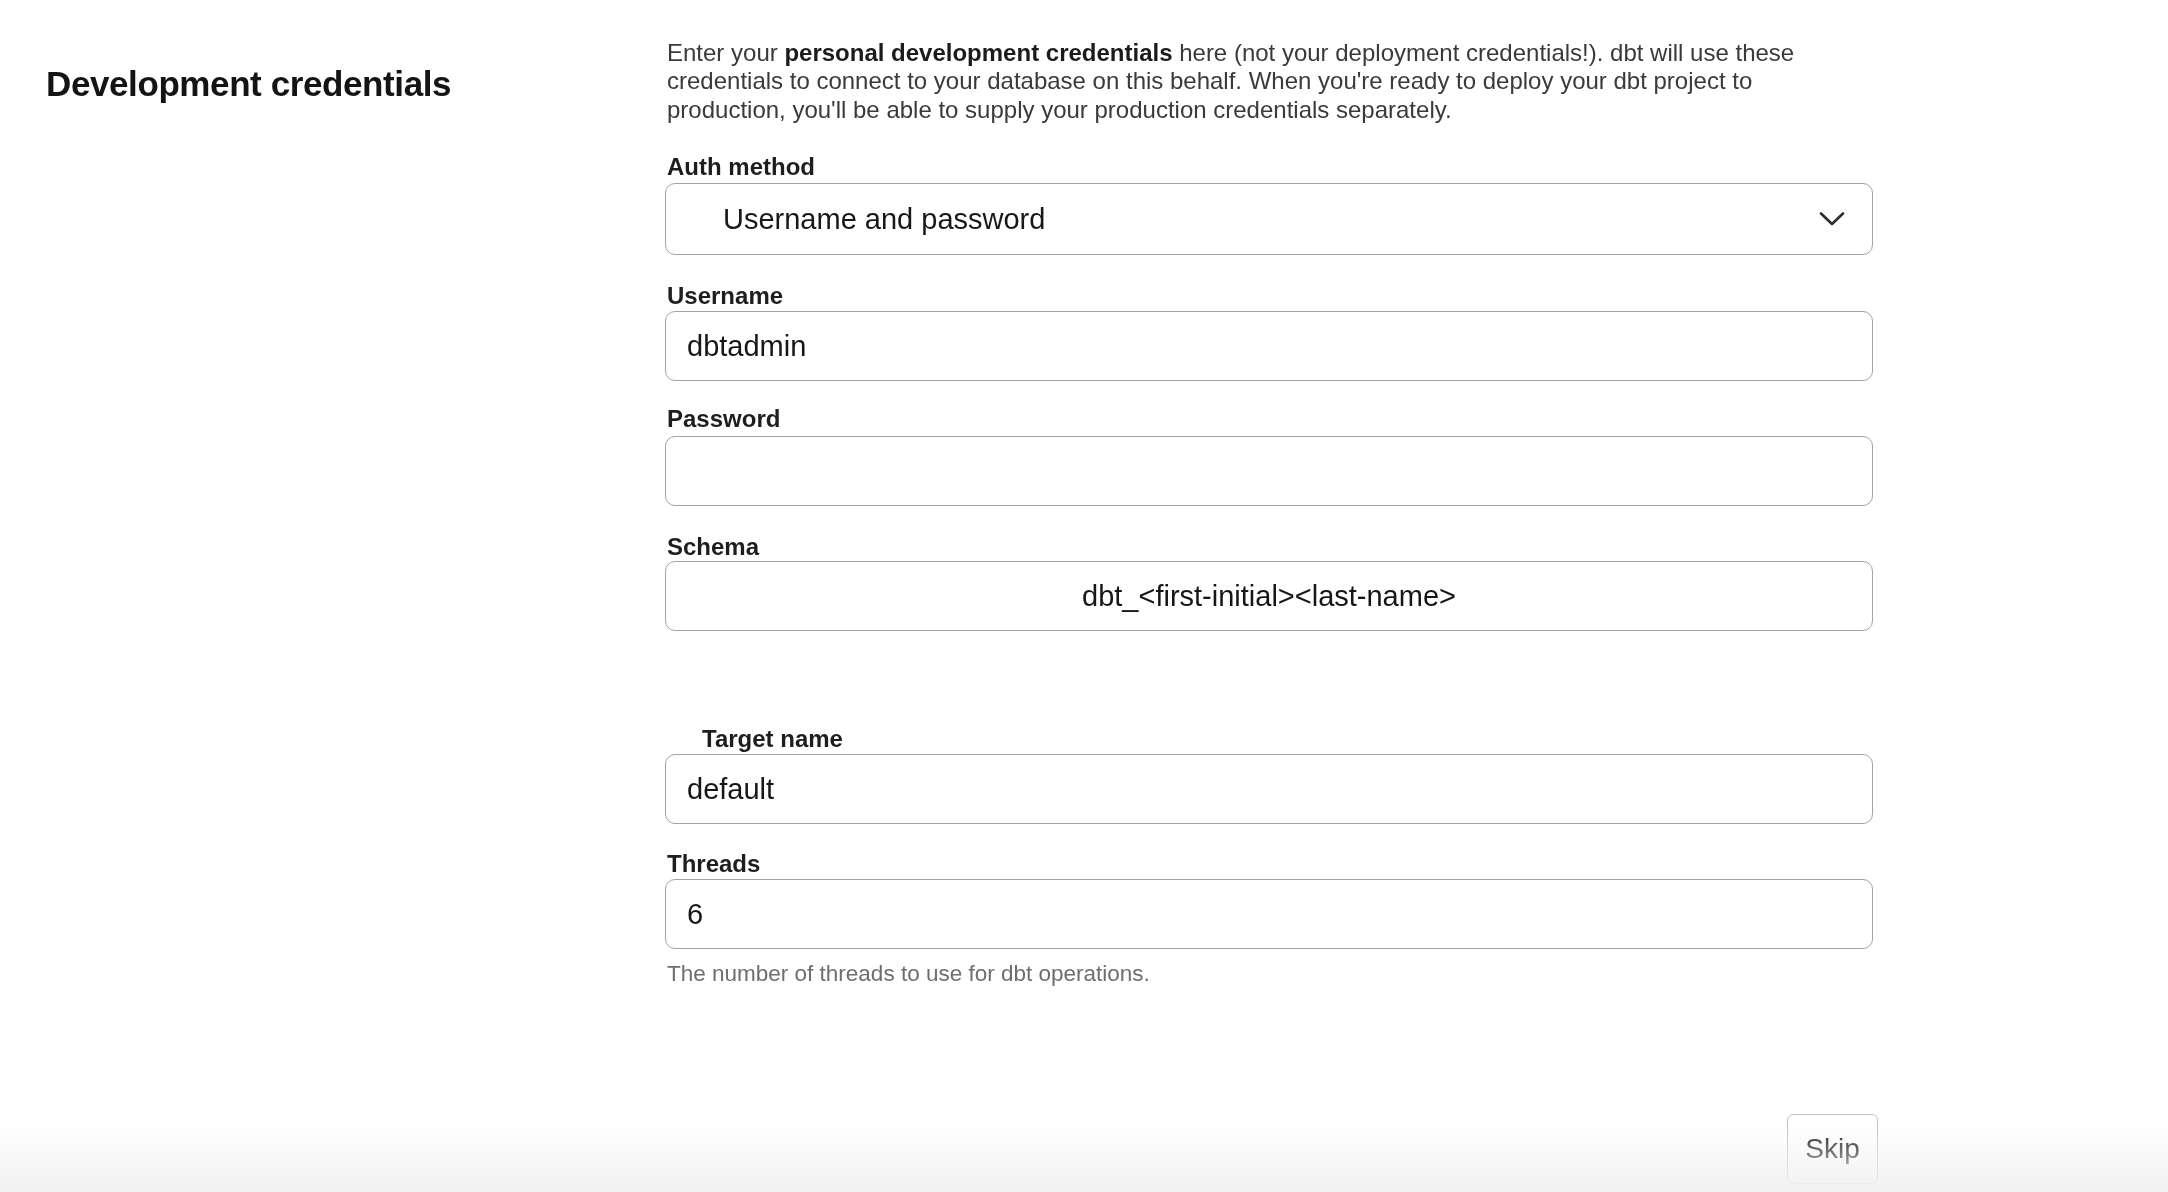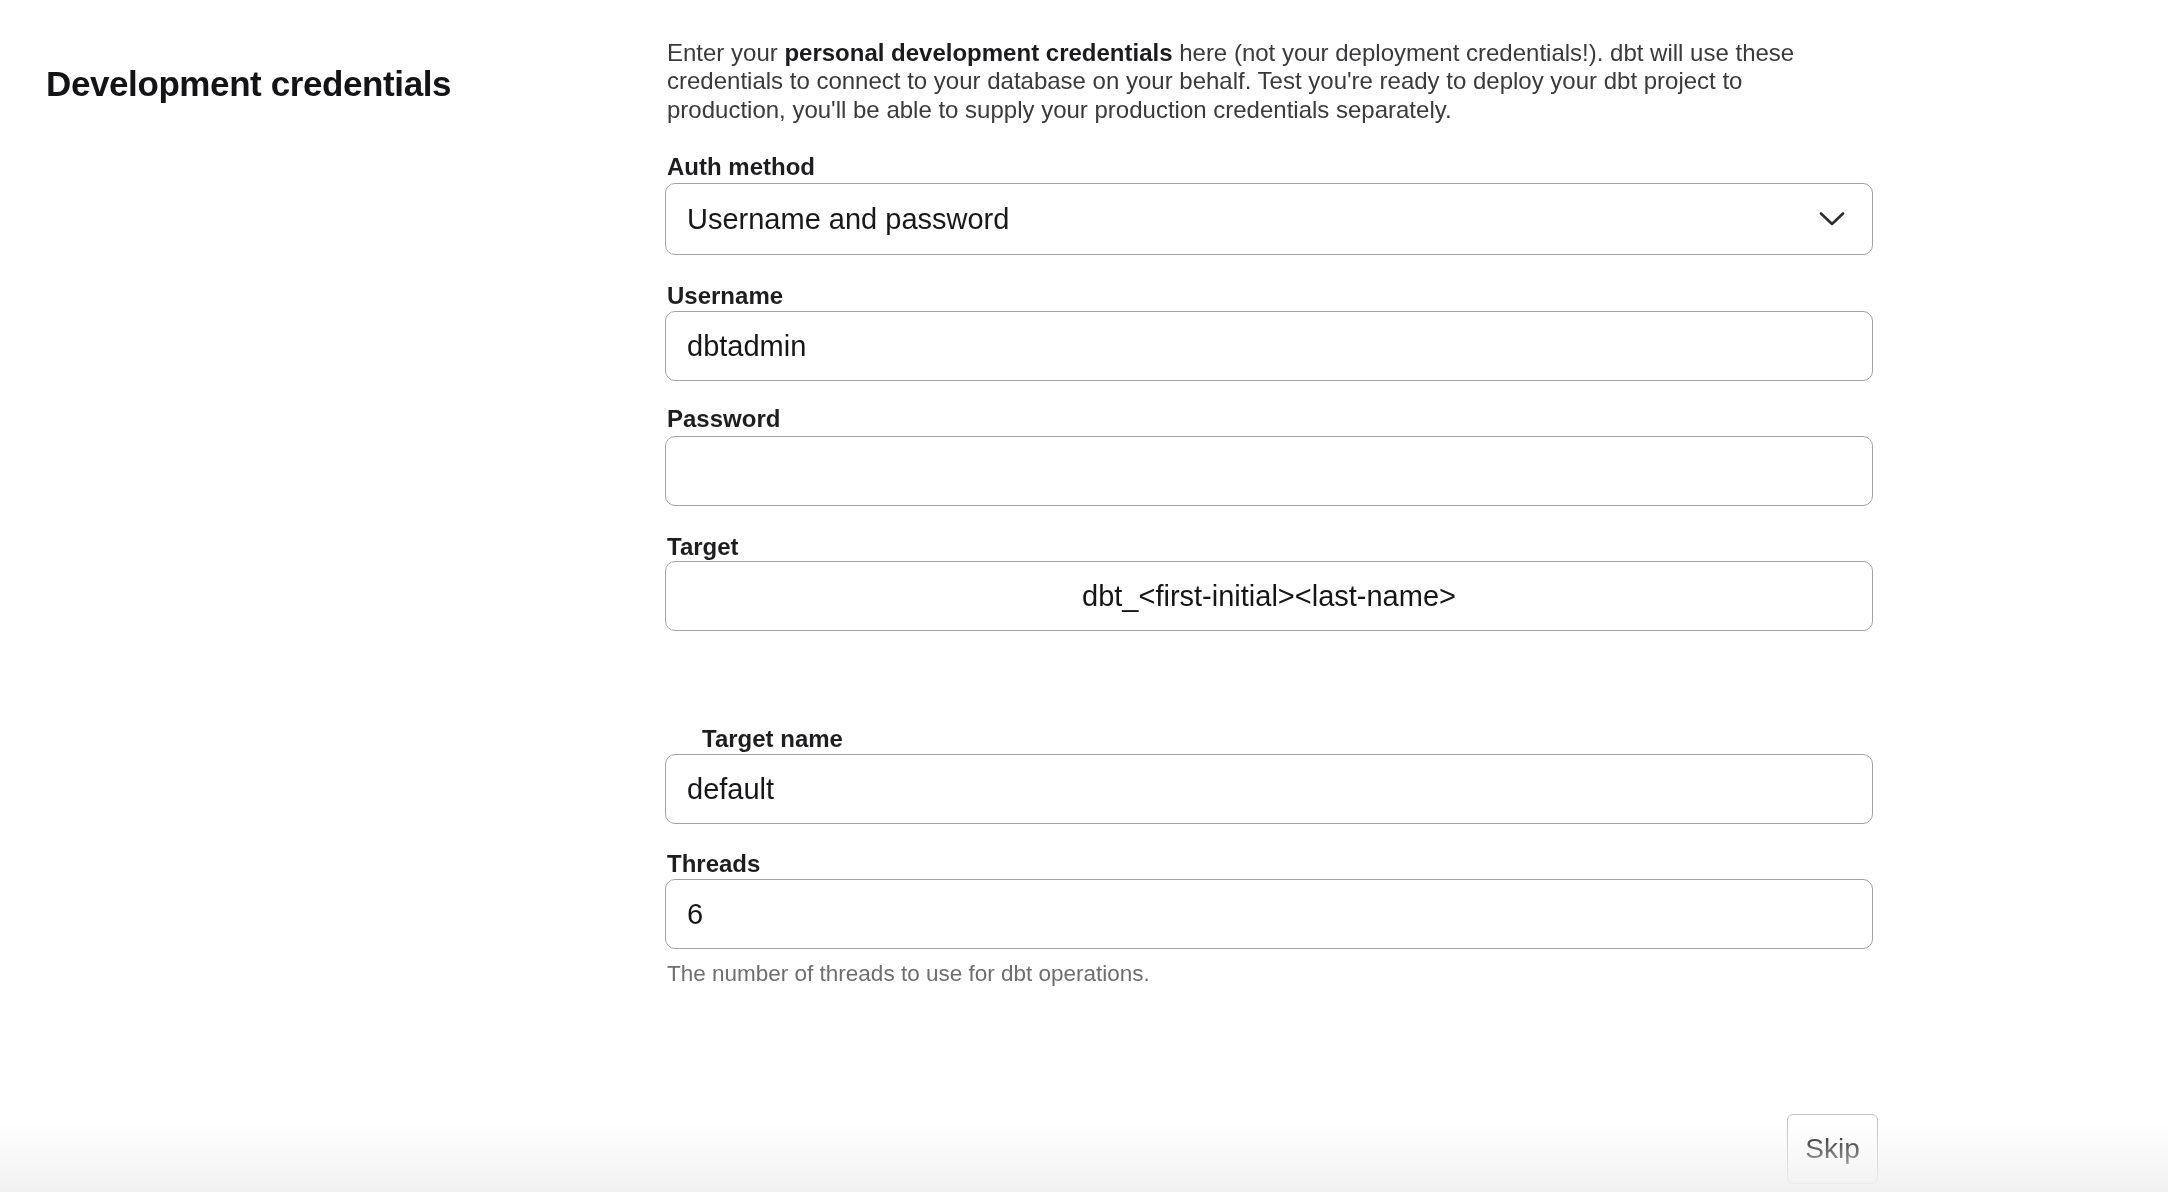--- a/index.html
+++ b/index.html
@@ -64,20 +64,21 @@
   .select-box {
     display: flex;
     align-items: center;
     justify-content: space-between;
     cursor: pointer;
   }
   .select-value {
     font-weight: 500;
     color: #18181a;
     white-space: nowrap;
+    margin-left: 36px;
   }
   .chevron {
     flex: 0 0 auto;
     margin-right: 6px;
   }
   .help-text {
     position: absolute;
     left: 667px;
     font-size: 22.5px;
     line-height: 28px;
@@ -131,39 +132,39 @@
 </style>
 </head>
 <body>
 
 <div class="page">
 
   <h1 class="page-title">Development credentials</h1>
 
   <div class="intro">
     <div class="intro-line"><span>Enter your </span><strong>personal development credentials</strong><span> here (not your deployment credentials!). dbt will use these</span></div>
-    <div class="intro-line">credentials to connect to your database on your behalf. Test you're ready to deploy your dbt project to</div>
+    <div class="intro-line">credentials to connect to your database on this behalf. When you're ready to deploy your dbt project to</div>
     <div class="intro-line">production, you'll be able to supply your production credentials separately.</div>
   </div>
 
   <div class="field-label" style="top:153px;">Auth method</div>
   <div class="select-box" style="top:183px; height:72px;">
     <span class="select-value">Username and password</span>
     <svg class="chevron" width="26" height="16" viewBox="0 0 26 16">
       <polyline points="2,2.5 13,13 24,2.5" fill="none" stroke="#2e2e30" stroke-width="2.6" stroke-linecap="round" stroke-linejoin="round"></polyline>
     </svg>
   </div>
 
   <div class="field-label" style="top:282px;">Username</div>
   <input class="text-input" style="top: 311px; height: 70px;" type="text" value="dbtadmin">
 
   <div class="field-label" style="top:405px;">Password</div>
   <input class="text-input" style="top: 436px; height: 70px;" type="password" value="">
 
-  <div class="field-label" style="top:533px;">Target</div>
+  <div class="field-label" style="top:533px;">Schema</div>
   <input class="text-input" style="top: 561px; height: 70px; text-align: center;" type="text" value="dbt_&lt;first-initial&gt;&lt;last-name&gt;">
 
   <div class="field-label" style="top:725px;margin-left:35px;">Target name</div>
   <input class="text-input" style="top: 754px; height: 70px;" type="text" value="default">
 
   <div class="field-label" style="top:850px;">Threads</div>
   <input class="text-input" style="top: 879px; height: 70px;" type="text" value="6">
   <div class="help-text" style="top:960px;">
     <div class="help-line">The number of threads to use for dbt operations.</div>
   </div>

